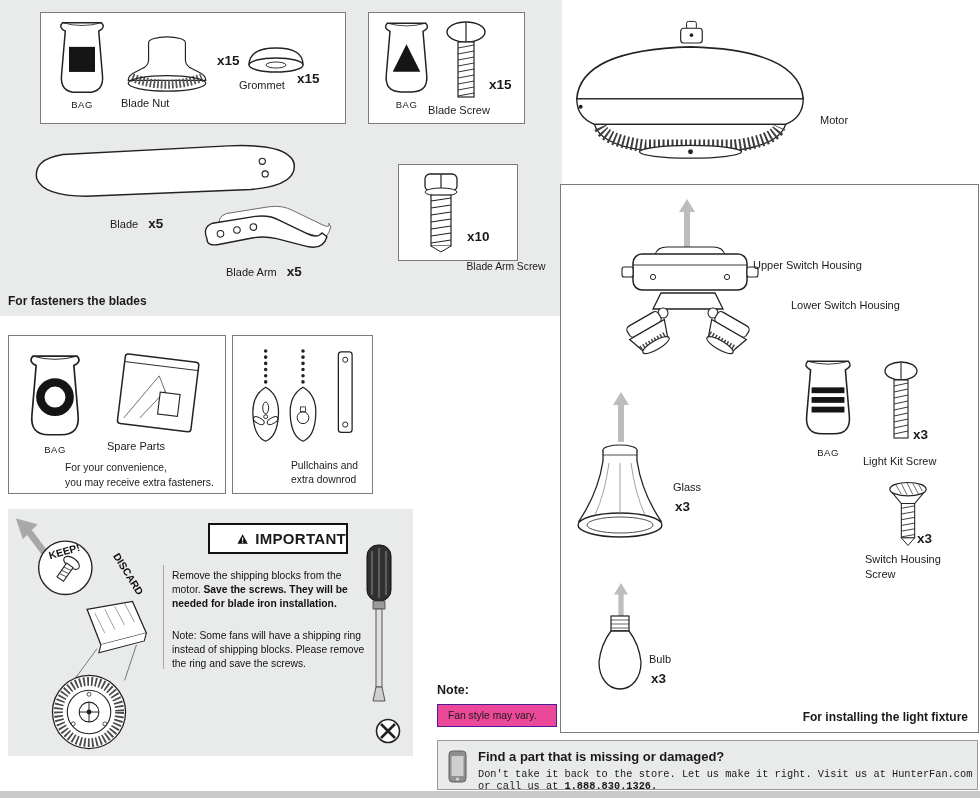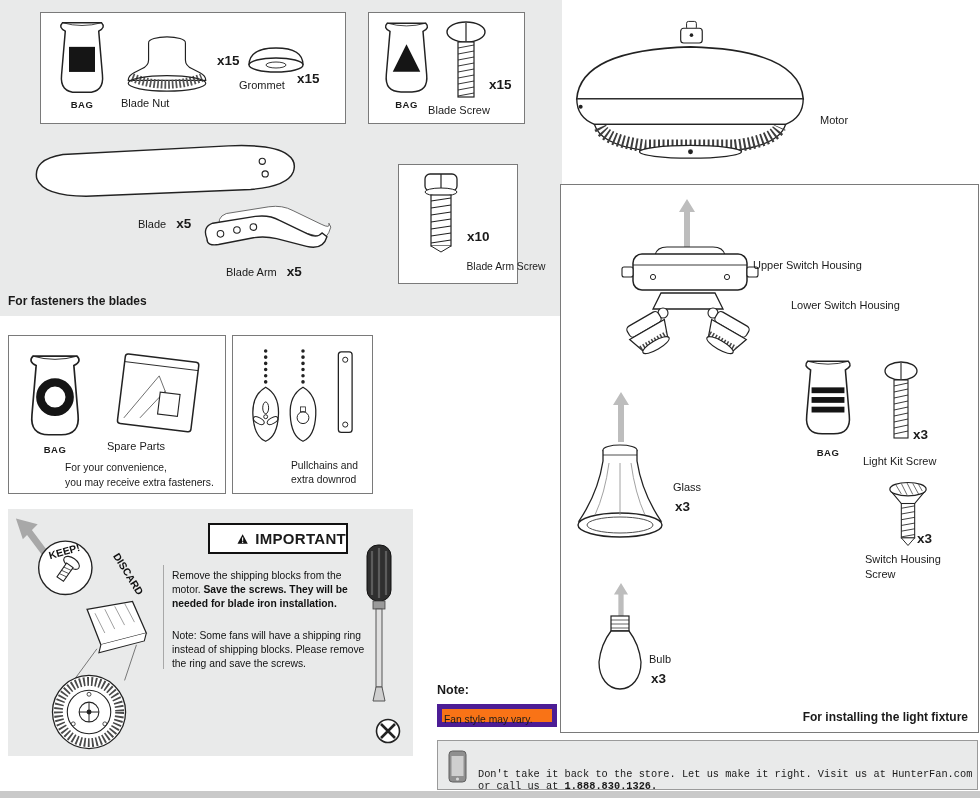--- a/index.html
+++ b/index.html
@@ -5,28 +5,28 @@
   html,body{margin:0;padding:0;background:#fff;}
   .page{position:relative;width:980px;height:798px;background:#fff;overflow:hidden;
         font-family:"Liberation Sans",sans-serif;color:#1a1a1a;}
   .a{position:absolute;}
   .panel-gray{background:#e9eaea;}
   .box{background:#fff;border:1px solid #7a7a7a;box-sizing:border-box;}
   .lbl{font-size:11px;color:#1a1a1a;white-space:nowrap;}
   .lbl-sm{font-size:10.3px;color:#1a1a1a;white-space:nowrap;margin-left:48px;}
   .qty{font-size:13.5px;font-weight:bold;white-space:nowrap;}
   .cap{font-size:12px;font-weight:bold;white-space:nowrap;}
-  .bag-lbl{font-size:9.5px;font-weight:bold;letter-spacing:.5px;}
+  .bag-lbl{font-size:9.5px;font-weight:normal;letter-spacing:.5px;}
   .row{display:flex;align-items:baseline;gap:10px;}
   .para{font-size:10.3px;line-height:14px;color:#111;}
   .important-box{background:#fff;border:2.5px solid #111;display:flex;align-items:center;
                  gap:7px;padding-left:27px;box-sizing:border-box;}
   .important-title{font-weight:bold;font-size:15px;letter-spacing:.3px;}
   .divider-v{width:1px;background:#a8a8a8;}
-  .note-box{border:5px solid #4c1d95;font-size:10.3px;line-height:21px;padding-left:2px;box-sizing:border-box;background:#f97316;}
+  .note-box{border:1px solid #4c1d95;font-size:10.3px;line-height:21px;padding-left:10px;box-sizing:border-box;background:#ec4899;}
   .support-bar{background:#e9eaea;border:1px solid #9a9a9a;box-sizing:border-box;}
   .support-title{font-size:13px;font-weight:bold;}
   .support-body{font-size:10.3px;font-family:Liberation Mono, monospace;}
   .bottom-strip{background:#c9c9c9;}
   svg{display:block;}
 </style>
 </head>
 <body>
 
 <div class="page">
@@ -75,38 +75,38 @@
       </svg>
       <span class="a qty" style="left:120px;top:64px">x15</span>
       <span class="a lbl" style="left:30px;top:91px;width:120px;text-align:center">Blade Screw</span>
     </div>
 
     <svg class="a" style="left:28px;top:142px" width="275" height="60" viewBox="0 0 280 62">
       <path d="M7,38 Q3,18 34,13 L205,4 Q252,2 266,13 Q276,20 272,31 Q266,46 228,49 L58,56 Q14,56 7,38 Z" fill="#fff" stroke="#222" stroke-width="1.5"></path>
       <circle cx="240" cy="20" r="3.2" fill="none" stroke="#222" stroke-width="1.2"></circle>
       <circle cx="243" cy="33" r="3.2" fill="none" stroke="#222" stroke-width="1.2"></circle>
     </svg>
-    <div class="a row" style="left:138px;top:216px">
+    <div class="a row" style="left:110px;top:216px">
       <span class="lbl">Blade</span>
       <span class="qty">x5</span>
     </div>
 
     <svg class="a" style="left:196px;top:200px" width="138" height="60" viewBox="0 0 140 62">
       <path d="M24,30 Q19,18 30,14 L74,7 Q88,5 99,11 L128,25 Q138,30 136,24 L138,28 Q134,42 127,38 L96,30 Q84,27 72,29 L36,36 Q24,38 24,30 Z" fill="#fff" stroke="#666" stroke-width="1"></path>
       <path d="M10,40 Q5,28 16,24 L60,17 Q74,15 85,21 L114,35 Q124,40 129,34 L134,38 Q130,52 113,48 L82,40 Q70,37 58,39 L22,46 Q10,48 10,40 Z" fill="#fff" stroke="#222" stroke-width="1.4"></path>
       <circle cx="24" cy="35" r="3.4" fill="none" stroke="#222" stroke-width="1.1"></circle>
       <circle cx="41" cy="31" r="3.4" fill="none" stroke="#222" stroke-width="1.1"></circle>
       <circle cx="58" cy="28" r="3.4" fill="none" stroke="#222" stroke-width="1.1"></circle>
     </svg>
     <div class="a row" style="left:226px;top:264px">
       <span class="lbl">Blade Arm</span>
       <span class="qty">x5</span>
     </div>
 
-    <div class="a box" style="left:398px;top:164px;width:120px;height:120px">
+    <div class="a box" style="left:398px;top:164px;width:120px;height:97px">
       <svg class="a" style="left:16px;top:6px" width="52" height="84" viewBox="0 0 52 84">
         <rect x="10" y="3" width="32" height="17" rx="5" fill="#fff" stroke="#222" stroke-width="1.3"></rect>
         <line x1="26" y1="3" x2="26" y2="20" stroke="#222" stroke-width="1.2"></line>
         <ellipse cx="26" cy="21" rx="16" ry="4" fill="#fff" stroke="#222" stroke-width="1"></ellipse>
         <rect x="16" y="24" width="20" height="51" fill="#fff" stroke="#222" stroke-width="1.2"></rect>
         <path d="M16,30 L36,27 M16,37 L36,34 M16,44 L36,41 M16,51 L36,48 M16,58 L36,55 M16,65 L36,62 M16,72 L36,69" stroke="#222" stroke-width="1.1"></path>
         <path d="M16,75 L26,81 L36,75" fill="#fff" stroke="#222" stroke-width="1"></path>
       </svg>
       <span class="a qty" style="left:68px;top:64px">x10</span>
       <span class="a lbl-sm" style="left:0;top:96px;width:118px;text-align:center">Blade Arm Screw</span>
@@ -330,19 +330,20 @@
 
   <span class="a cap" style="left:437px;top:683px;font-size:12.5px">Note:</span>
   <div class="a note-box" style="left:437px;top:704px;width:120px;height:23px">Fan style may vary.</div>
 
   <section class="a support-bar" style="left:437px;top:740px;width:541px;height:50px">
     <svg class="a" style="left:10px;top:9px" width="19" height="33" viewBox="0 0 19 33">
       <rect x="1" y="1" width="17" height="31" rx="3.5" fill="#8f8f8f" stroke="#5f5f5f"></rect>
       <rect x="3.5" y="6" width="12" height="20" fill="#cfcfcf"></rect>
       <circle cx="9.5" cy="29" r="1.6" fill="#d8d8d8"></circle>
     </svg>
+    <span class="a support-title" style="left:40px;top:8px">Find a part that is missing or damaged?</span>
     <div class="a support-body" style="left:40px;top:27px">
       <span>Don't take it back to the store. Let us make it right. Visit us at HunterFan.com or call us at </span><b>1.888.830.1326.</b>
     </div>
   </section>
 
   <div class="a bottom-strip" style="left:0;top:791px;width:980px;height:7px"></div>
 </div>
 
 </body></html>

